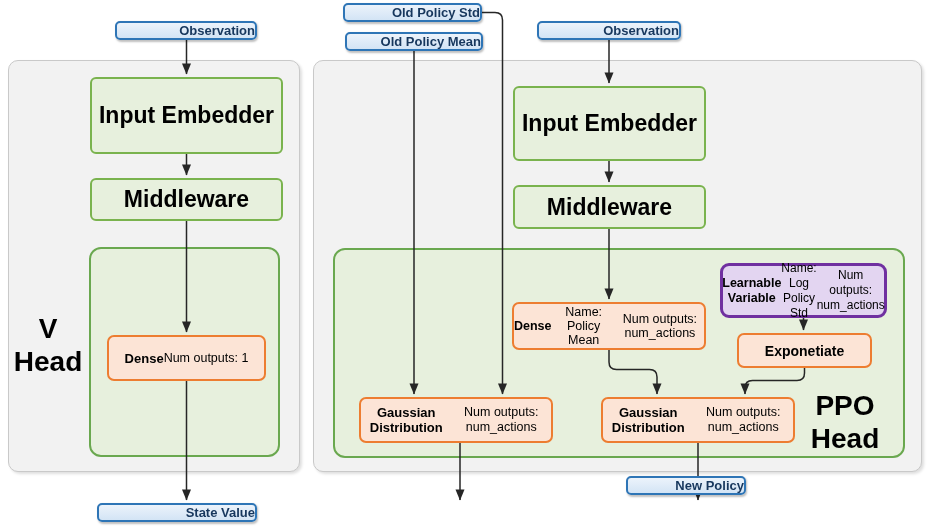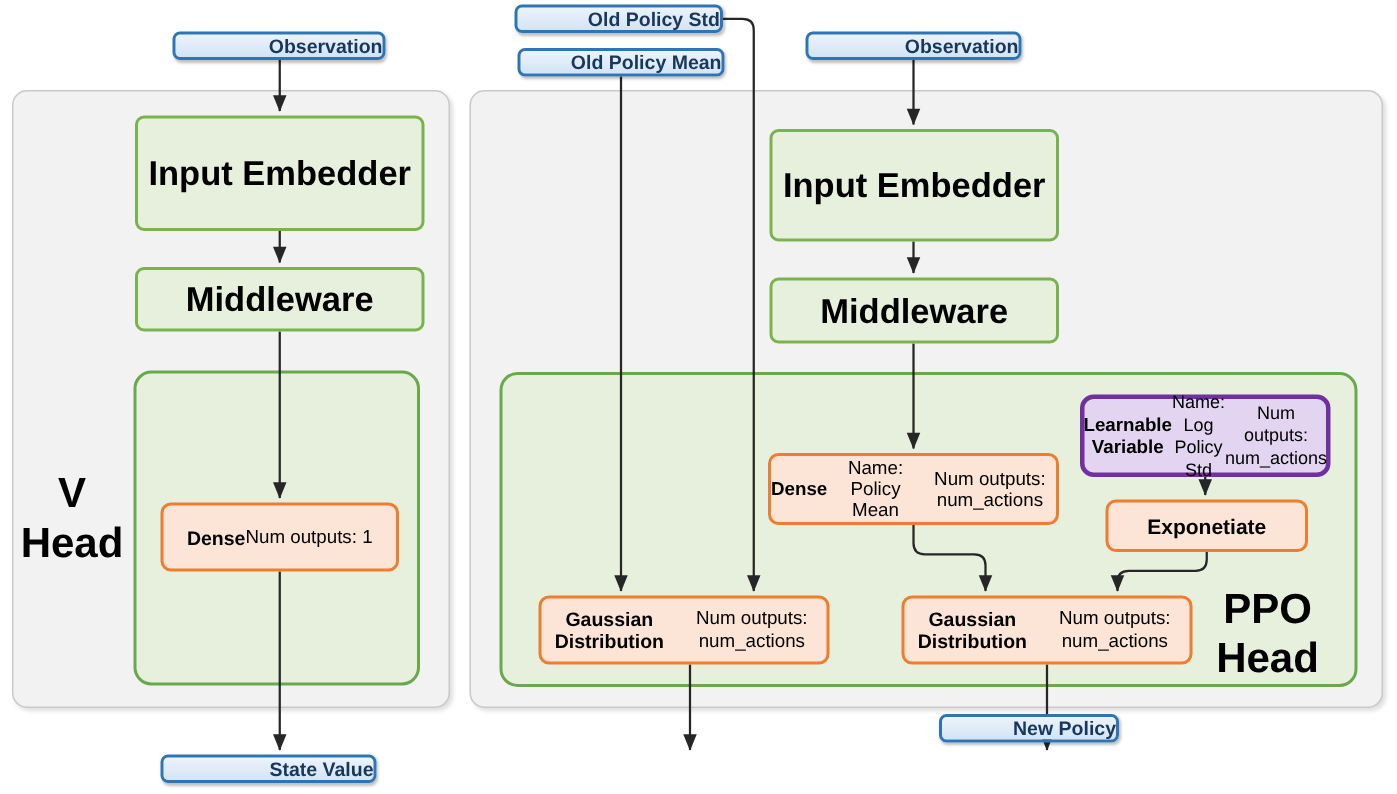--- a/index.html
+++ b/index.html
@@ -106,21 +106,21 @@
   <div class="gbox" style="left:90px;top:77px;width:193px;height:77px;">
     <span>Input Embedder</span>
   </div>
   <div class="gbox" style="left:90px;top:178px;width:193px;height:43px;">
     <span>Middleware</span>
   </div>
   <div class="obox" style="left:107px;top:335px;width:159px;height:46px;">
     <div class="t">Dense</div>
     <div class="l">Num outputs: 1</div>
   </div>
-  <div class="pill" style="left:107px;top:503px;width:144px;height:19px;">
+  <div class="pill" style="left:97px;top:503px;width:160px;height:19px;">
     <span>State Value</span>
   </div>
   <div class="head-label" style="left:3px;top:312px;width:90px;">
     <div>V</div>
     <div>Head</div>
   </div>
 
   <div class="pill" style="left:343px;top:3px;width:139px;height:19px;">
     <span>Old Policy Std</span>
   </div>

